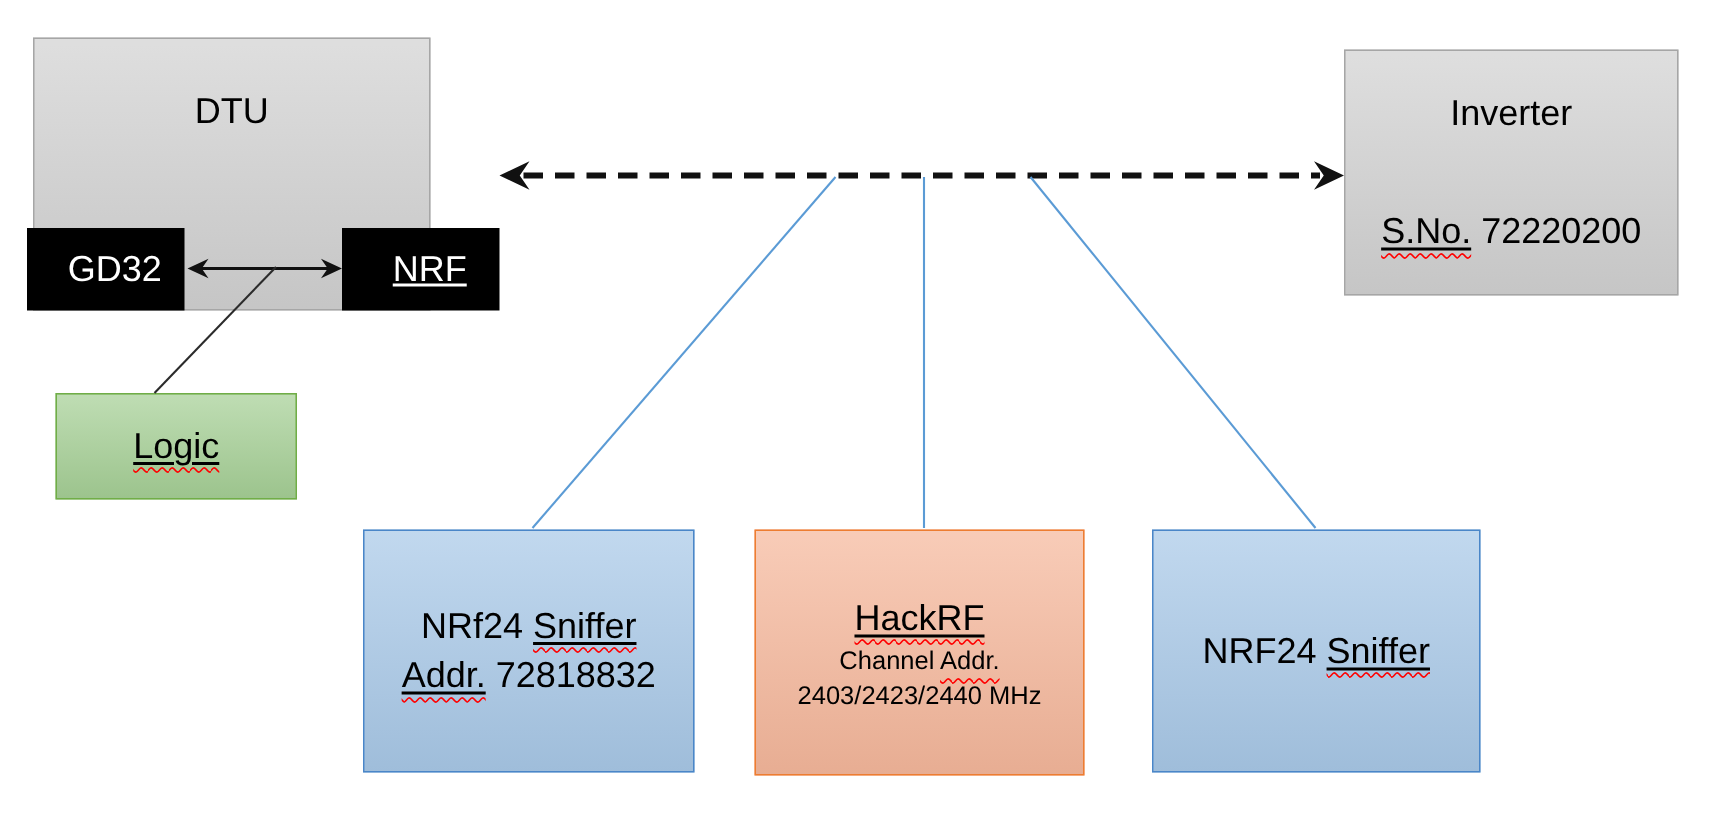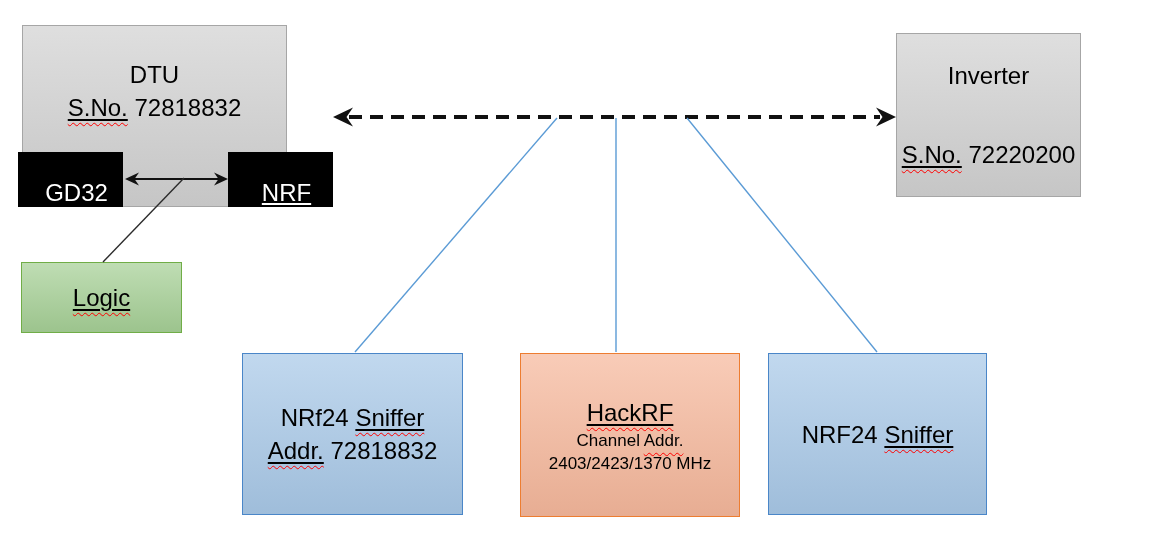--- a/index.html
+++ b/index.html
@@ -20,52 +20,51 @@
     position:absolute; box-sizing:border-box;
     display:flex; flex-direction:column; align-items:center; justify-content:center;
     text-align:center; z-index:1;
     background-image:linear-gradient(rgba(255,255,255,.28), rgba(0,0,0,.06));
   }
   .box .ln{font-size:24px; line-height:33px; white-space:nowrap;}
   .box .ln.small{font-size:17px; line-height:23px;}
   #dtu-box{left:22px; top:25px; width:265px; height:182px;
     background-color:var(--gray-fill); border:1.5px solid var(--gray-border);
     justify-content:flex-start; padding-top:32px;}
-  #inverter-box{left:896px; top:33px; width:185px; height:164px;
+  #inverter-box{left:896px; top:33px; width:223px; height:164px;
     background-color:var(--gray-fill); border:1.5px solid var(--gray-border);gap:46px;}
   .chip{
     position:absolute; z-index:2; box-sizing:border-box;
     background:var(--chip-fill); color:var(--chip-text);
-    display:flex; align-items:flex-end; justify-content:center;
+    display:flex; align-items:center; justify-content:center;
     font-size:24px; width:105px; height:55px; top:152px;padding-left:12px;
   }
   #gd32-chip{left:18px;}
   #nrf-chip{left:228px;text-decoration:underline;}
-  #logic-box{left:21px; top:262px; width:161px; height:71px;
+  #logic-box{left:37px; top:262px; width:161px; height:71px;
     background-color:var(--green-fill); border:1.5px solid var(--green-border);}
   #sniffer-left-box{left:242px; top:353px; width:221px; height:162px;
     background-color:var(--blue-fill); border:1.5px solid var(--blue-border);}
-  #hackrf-box{left:520px; top:353px; width:220px; height:164px;
+  #hackrf-box{left:503px; top:353px; width:220px; height:164px;
     background-color:var(--orange-fill); border:1.5px solid var(--orange-border);}
   #sniffer-right-box{left:768px; top:353px; width:219px; height:162px;
     background-color:var(--blue-fill); border:1.5px solid var(--blue-border);}
   
   .u{text-decoration:underline; text-decoration-thickness:1.5px; text-underline-offset:3px;}
   
   .sq{text-decoration:underline wavy var(--squiggle-red); text-decoration-thickness:1px; text-underline-offset:6px;}
   #connector-layer{position:absolute; left:0; top:0; z-index:5; pointer-events:none;}
 </style>
 </head>
 <body>
 
 <div id="canvas">
 
   <div class="box" id="dtu-box">
     <div class="ln">DTU</div>
-    <div class="ln"><span class="u"><span class="sq">S.No.</span></span> <span>72818832</span></div>
   </div>
   <div class="chip" id="gd32-chip">
     <span>GD32</span>
   </div>
   <div class="chip" id="nrf-chip">
     <span>NRF</span>
   </div>
 
   <div class="box" id="logic-box">
     <div class="ln"><span class="u"><span class="sq">Logic</span></span></div>
@@ -77,21 +76,21 @@
   </div>
 
   <div class="box" id="sniffer-left-box">
     <div class="ln"><span>NRf24</span> <span class="u"><span class="sq">Sniffer</span></span></div>
     <div class="ln"><span class="u"><span class="sq">Addr.</span></span> <span>72818832</span></div>
   </div>
 
   <div class="box" id="hackrf-box">
     <div class="ln"><span class="u"><span class="sq">HackRF</span></span></div>
     <div class="ln small"><span>Channel</span> <span class="sq">Addr.</span></div>
-    <div class="ln small">2403/2423/1370 MHz</div>
+    <div class="ln small">2403/2423/2440 MHz</div>
   </div>
 
   <div class="box" id="sniffer-right-box">
     <div class="ln"><span>NRF24</span> <span class="u"><span class="sq">Sniffer</span></span></div>
   </div>
 
   <svg id="connector-layer" width="1157" height="543" viewBox="0 0 1157 543">
 
     <line x1="349" y1="117" x2="880" y2="117" stroke="#111111" stroke-width="4" stroke-dasharray="13 8"></line>
     <path d="M333,117 L353,107.5 L346.5,117 L353,126.5 Z" fill="#111111"></path>

